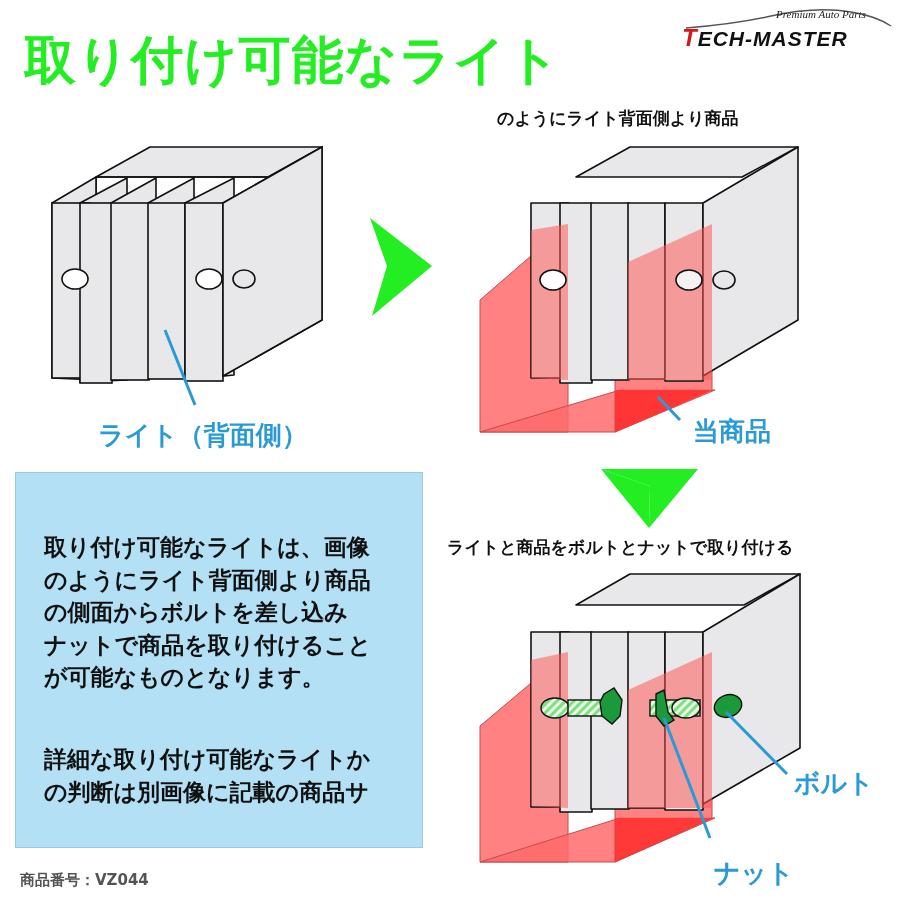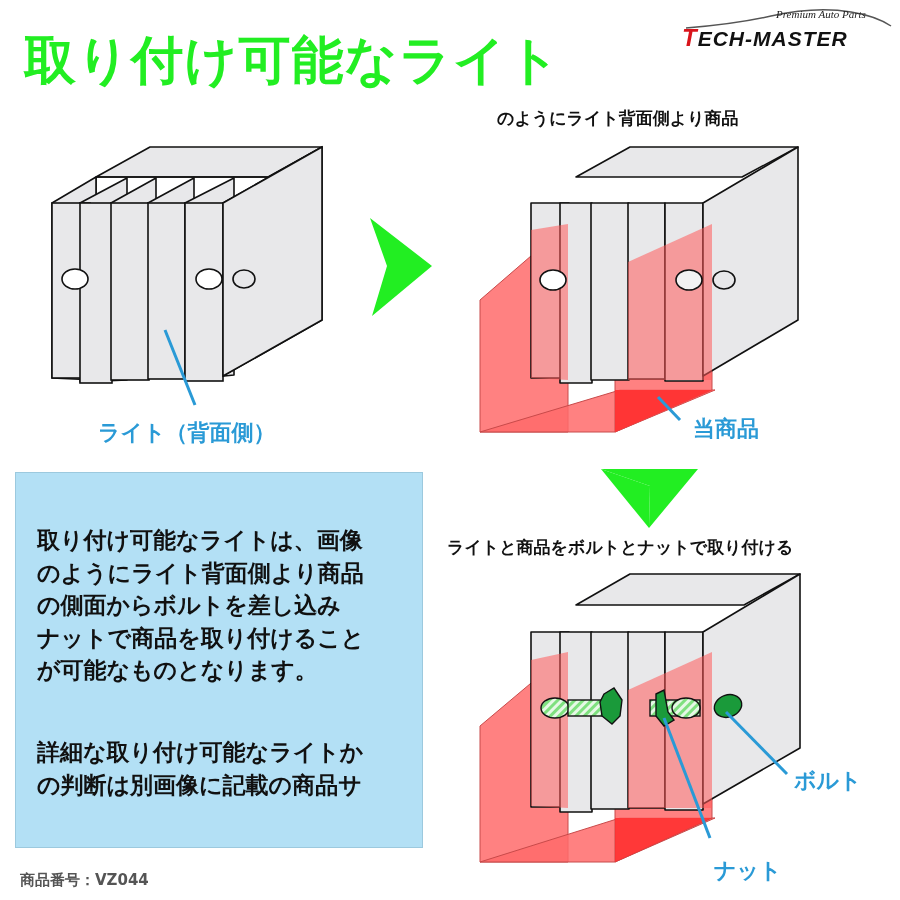--- a/index.html
+++ b/index.html
@@ -8,25 +8,25 @@
   .abs { position: absolute; }
   .title { left: 24px; top: 26px; font-size: 52px; font-weight: bold; color: #22ee22;
            letter-spacing: 1px; white-space: nowrap; }
   .logo { left: 676px; top: 6px; width: 220px; height: 50px; }
   .logo-sub { position: absolute; left: 100px; top: 2px; font-family: "Liberation Serif", serif;
               font-style: italic; font-size: 11px; color: #222; white-space: nowrap; }
   .logo-main { position: absolute; left: 6px; top: 18px; font-family: "Liberation Sans", sans-serif;
                font-style: italic; font-weight: bold; font-size: 21px; color: #111; letter-spacing: 1px; white-space: nowrap; }
   .logo-main .t { color: #d9141b; font-size: 24px; }
   .step-label { font-size: 17px; font-weight: bold; color: #111; white-space: nowrap; }
-  .callout { font-size: 22px; font-weight: bold; color: #2a9ad6; white-space: nowrap; }
+  .callout { font-size: 26px; font-weight: bold; color: #2a9ad6; white-space: nowrap; }
   .desc-box { left: 15px; top: 472px; width: 408px; height: 376px; background: #b3e0f5;
               border: 1px solid #9cc9de; box-sizing: border-box; }
   .desc-p { position: absolute; left: 12px; width: 390px; font-size: 23px; font-weight: bold;
-            color: #111; line-height: 32.5px; margin: 9px; }
+            color: #111; line-height: 32.5px; margin: 16px; }
   .footer { left: 20px; top: 871px; font-size: 15px; font-weight: bold; color: #555; white-space: nowrap; }
   svg { position: absolute; overflow: visible; }
 </style>
 </head>
 <body>
 
 <div class="abs title">取り付け可能なライト</div>
 
 <div class="abs logo">
   <svg width="220" height="50">

